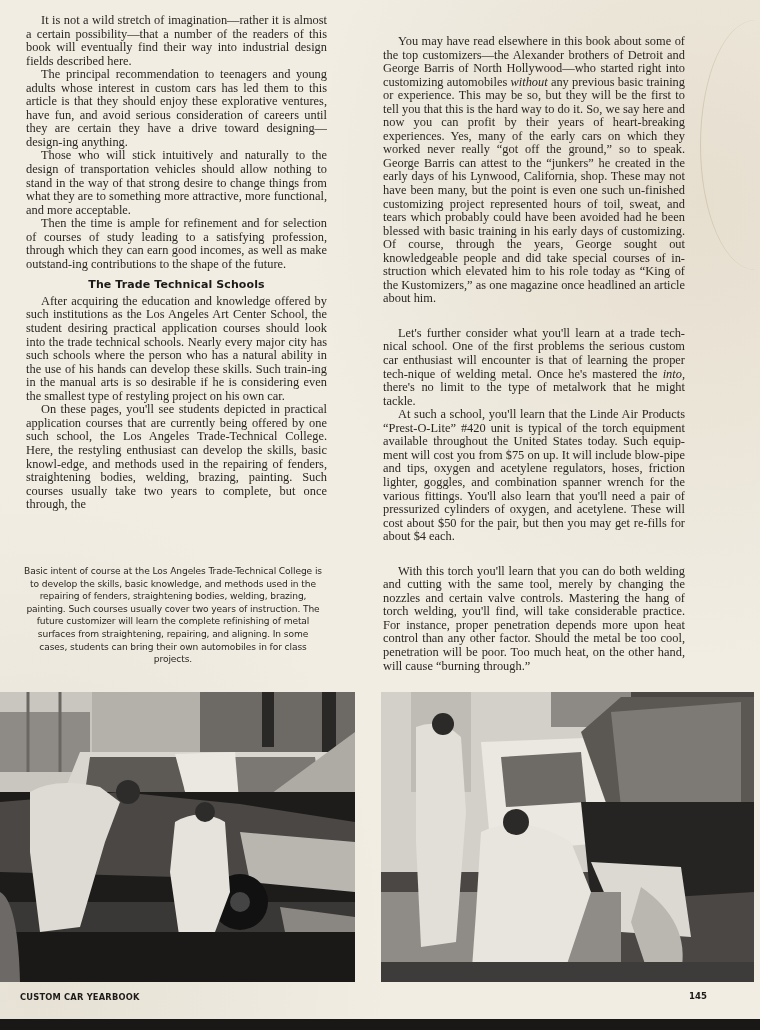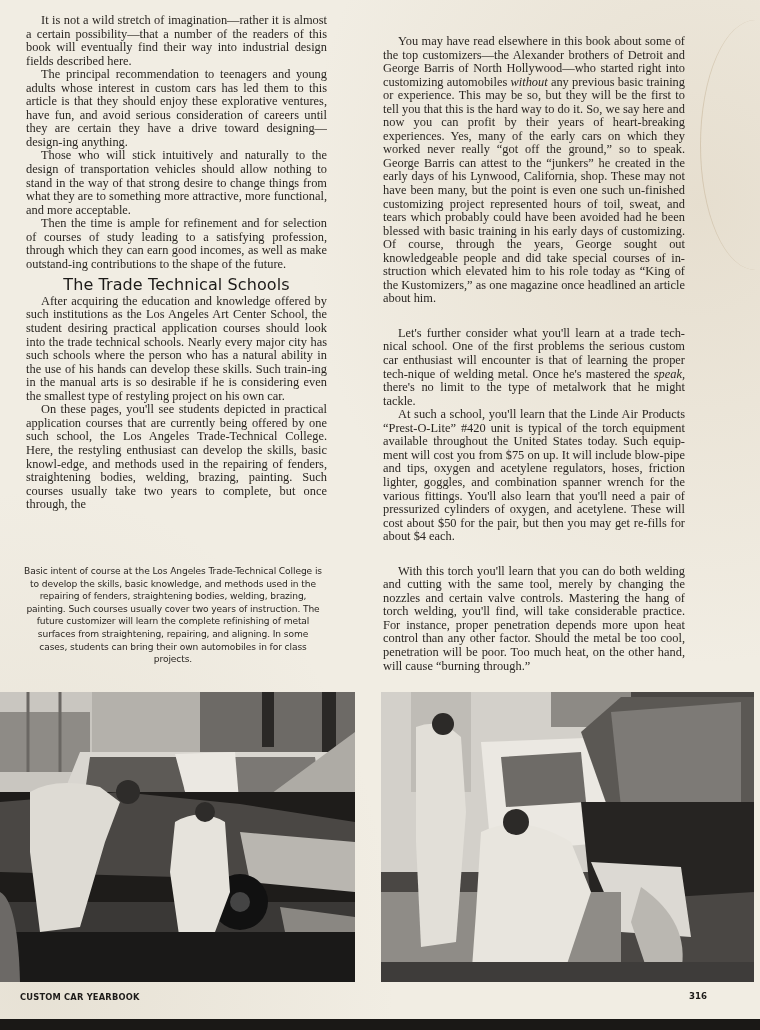--- a/index.html
+++ b/index.html
@@ -23,21 +23,21 @@
       text-align: justify; hyphens: manual;
     }
     .col-left { left: 26px; }
     .col-right { left: 383px; width: 302px; }
     .col p { margin: 0; text-indent: 15px; }
     .col p.gap { margin-top: 21px; }
     .col p.noindent { text-indent: 0; }
     .col h2 {
       margin: 7px 0 3px 0;
       font-family: "DejaVu Sans", "Liberation Sans", sans-serif;
-      font-weight: normal; font-size: 16px; text-align: center;
+      font-weight: bold; font-size: 11px; text-align: center;
       letter-spacing: 0.1px; color: #1c1a18;
     }
     .caption {
       position: absolute; left: 23px; top: 565px; width: 300px;
       font-family: "DejaVu Sans", "Liberation Sans", sans-serif;
       font-size: 9.1px; line-height: 12.6px; color: #2a2622;
       text-align: center; letter-spacing: -0.1px;
     }
     .photo {
       position: absolute; top: 692px; height: 290px;
@@ -75,21 +75,21 @@
     <p>Then the time is ample for refinement and for selection of courses of study leading to a satisfying profession, through which they can earn good incomes, as well as make outstand-ing contributions to the shape of the future.</p>
     <h2>The Trade Technical Schools</h2>
     <p>After acquiring the education and knowledge offered by such institutions as the Los Angeles Art Center School, the student desiring practical application courses should look into the trade technical schools. Nearly every major city has such schools where the person who has a natural ability in the use of his hands can develop these skills. Such train-ing in the manual arts is so desirable if he is considering even the smallest type of restyling project on his own car.</p>
     <p>On these pages, you'll see students depicted in practical application courses that are currently being offered by one such school, the Los Angeles Trade-Technical College. Here, the restyling enthusiast can develop the skills, basic knowl-edge, and methods used in the repairing of fenders, straightening bodies, welding, brazing, painting. Such courses usually take two years to complete, but once through, the</p>
   </div>
 
   <div class="caption">Basic intent of course at the Los Angeles Trade-Technical College is to develop the skills, basic knowledge, and methods used in the repairing of fenders, straightening bodies, welding, brazing, painting. Such courses usually cover two years of instruction. The future customizer will learn the complete refinishing of metal surfaces from straightening, repairing, and aligning. In some cases, students can bring their own automobiles in for class projects.</div>
 
   <div class="col col-right">
     <p class="gap"><span>You may have read elsewhere in this book about some of the top customizers—the Alexander brothers of Detroit and George Barris of North Hollywood—who started right into customizing automobiles </span><em>without</em><span> any previous basic training or experience. This may be so, but they will be the first to tell you that this is the hard way to do it. So, we say here and now you can profit by their years of heart-breaking experiences. Yes, many of the early cars on which they worked never really “got off the ground,” so to speak. George Barris can attest to the “junkers” he created in the early days of his Lynwood, California, shop. These may not have been many, but the point is even one such un-finished customizing project represented hours of toil, sweat, and tears which probably could have been avoided had he been blessed with basic training in his early days of customizing. Of course, through the years, George sought out knowledgeable people and did take special courses of in-struction which elevated him to his role today as “King of the Kustomizers,” as one magazine once headlined an article about him.</span></p>
-    <p class="gap"><span>Let's further consider what you'll learn at a trade tech-nical school. One of the first problems the serious custom car enthusiast will encounter is that of learning the proper tech-nique of welding metal. Once he's mastered the </span><em>speak,</em><span> there's no limit to the type of metalwork that he might tackle.</span></p>
+    <p class="gap"><span>Let's further consider what you'll learn at a trade tech-nical school. One of the first problems the serious custom car enthusiast will encounter is that of learning the proper tech-nique of welding metal. Once he's mastered the </span><em>into,</em><span> there's no limit to the type of metalwork that he might tackle.</span></p>
     <p>At such a school, you'll learn that the Linde Air Products “Prest-O-Lite” #420 unit is typical of the torch equipment available throughout the United States today. Such equip-ment will cost you from $75 on up. It will include blow-pipe and tips, oxygen and acetylene regulators, hoses, friction lighter, goggles, and combination spanner wrench for the various fittings. You'll also learn that you'll need a pair of pressurized cylinders of oxygen, and acetylene. These will cost about $50 for the pair, but then you may get re-fills for about $4 each.</p>
     <p class="gap">With this torch you'll learn that you can do both welding and cutting with the same tool, merely by changing the nozzles and certain valve controls. Mastering the hang of torch welding, you'll find, will take considerable practice. For instance, proper penetration depends more upon heat control than any other factor. Should the metal be too cool, penetration will be poor. Too much heat, on the other hand, will cause “burning through.”</p>
     <p class="gap"><span>You'll learn </span><em>brazing.</em><span> This is the method of bonding metal together by using a lower torch heat; you don't</span></p>
   </div>
 
   <div class="photo photo-left" title="Two students in white coveralls repairing a damaged car body in a shop">
     <svg viewBox="0 0 355 290" preserveAspectRatio="none">
       <rect x="0" y="0" width="355" height="290" fill="#3a3836"></rect>
       <rect x="0" y="0" width="355" height="110" fill="#c9c6c0"></rect>
       <rect x="0" y="20" width="90" height="60" fill="#8e8b86"></rect>
@@ -135,14 +135,14 @@
       <rect x="0" y="200" width="240" height="90" fill="#8f8c87"></rect>
       <path d="M35 35 Q60 25 80 45 L85 120 L75 250 L40 255 L35 150 Z" fill="#e2dfd8"></path>
       <circle cx="62" cy="32" r="11" fill="#2c2a28"></circle>
       <path d="M100 140 Q140 120 190 150 L210 200 L180 290 L90 290 L95 220 Z" fill="#e8e5de"></path>
       <circle cx="135" cy="130" r="13" fill="#2c2a28"></circle>
       <rect x="0" y="270" width="373" height="20" fill="#3e3c3a"></rect>
     </svg>
   </div>
 
   <div class="footer-left">CUSTOM CAR YEARBOOK</div>
-  <div class="footer-right">316</div>
+  <div class="footer-right">145</div>
 </div>
 
 </body></html>

